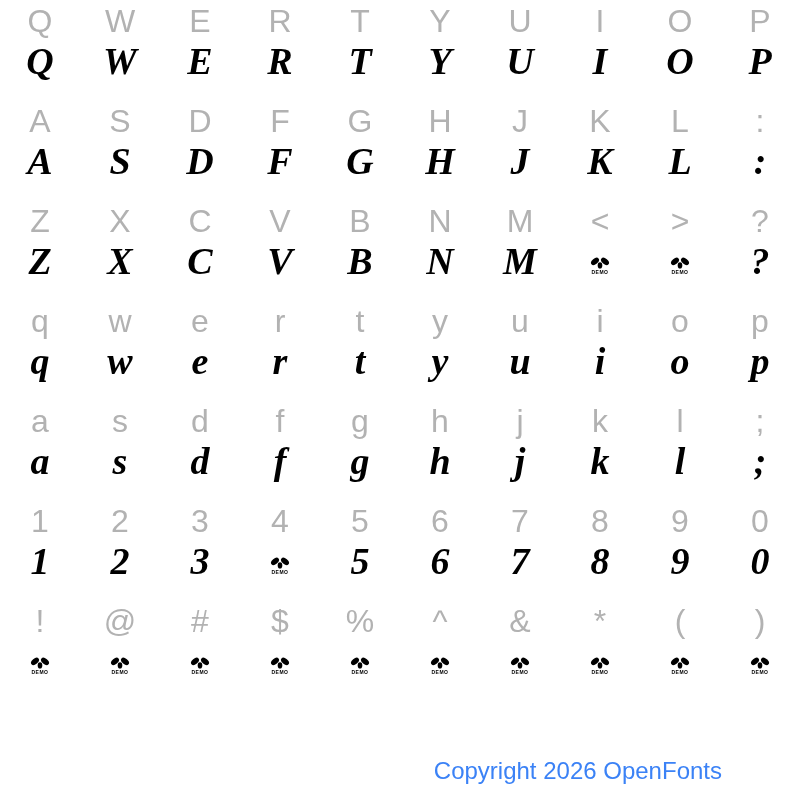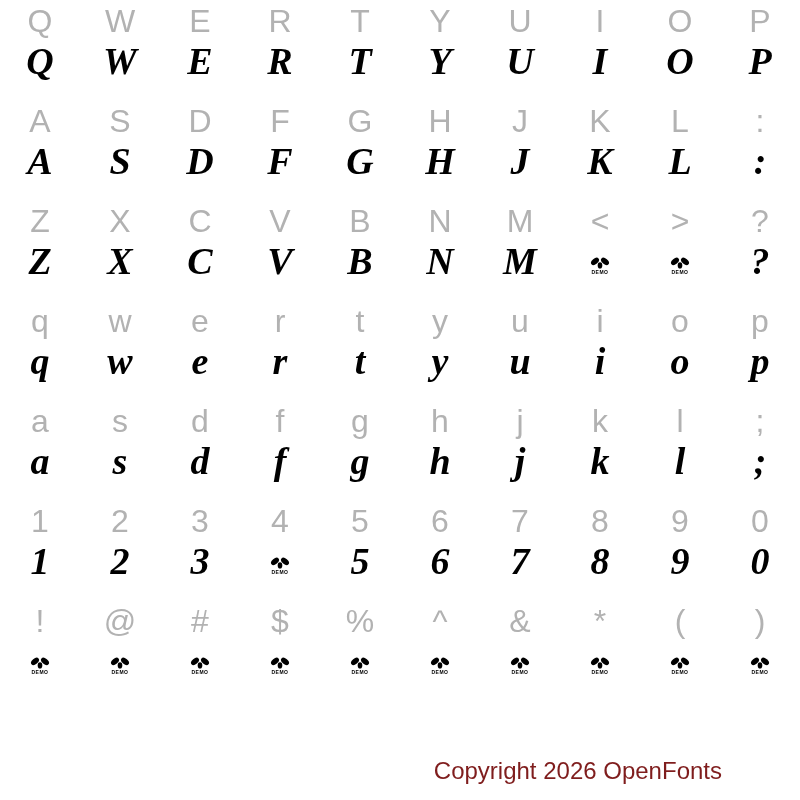--- a/index.html
+++ b/index.html
@@ -47,21 +47,21 @@
     letter-spacing: 0.5px;
     color: #000000;
   }
   .copyright {
     position: absolute;
     top: 756px;
     right: 78px;
     font-family: "Liberation Sans", sans-serif;
     font-size: 24px;
     line-height: 30px;
-    color: #7f1d1d;
+    color: #3b82f6;
     white-space: nowrap;
   }
 </style>
 </head>
 <body>
 
 <div class="page">
   <div class="grid" id="specimen-grid">
       <div class="pair">
         <div class="row ref-row">

